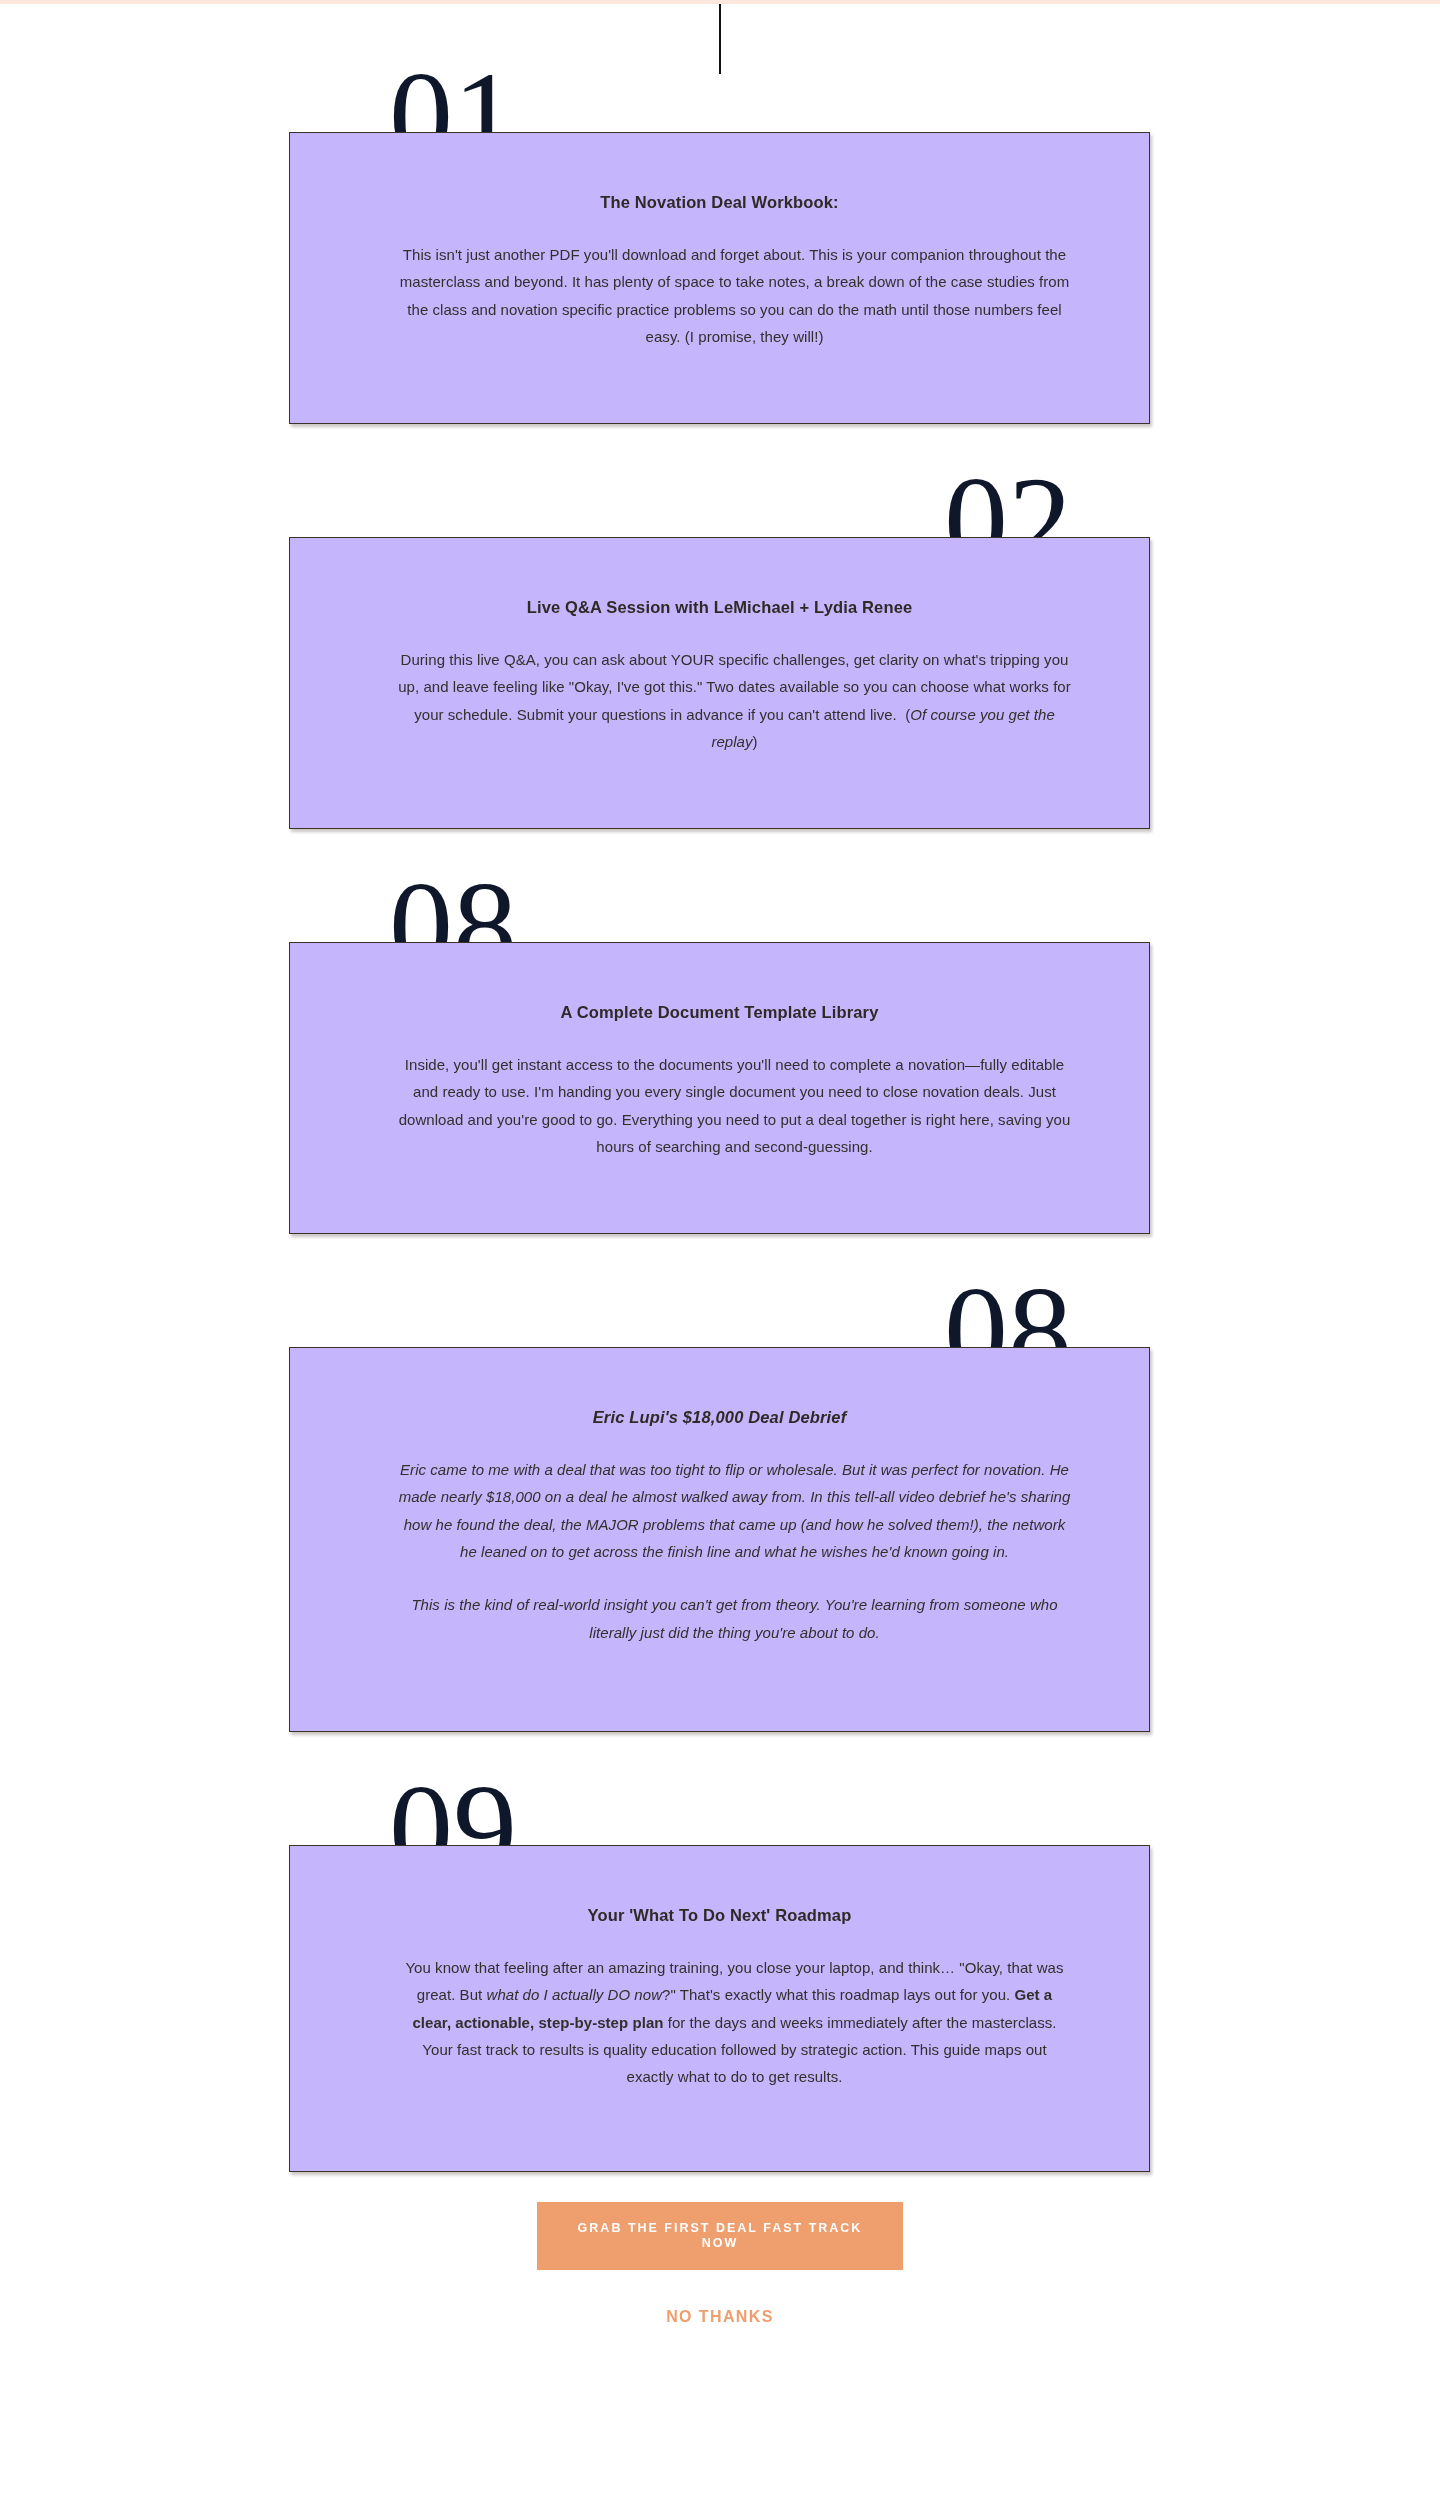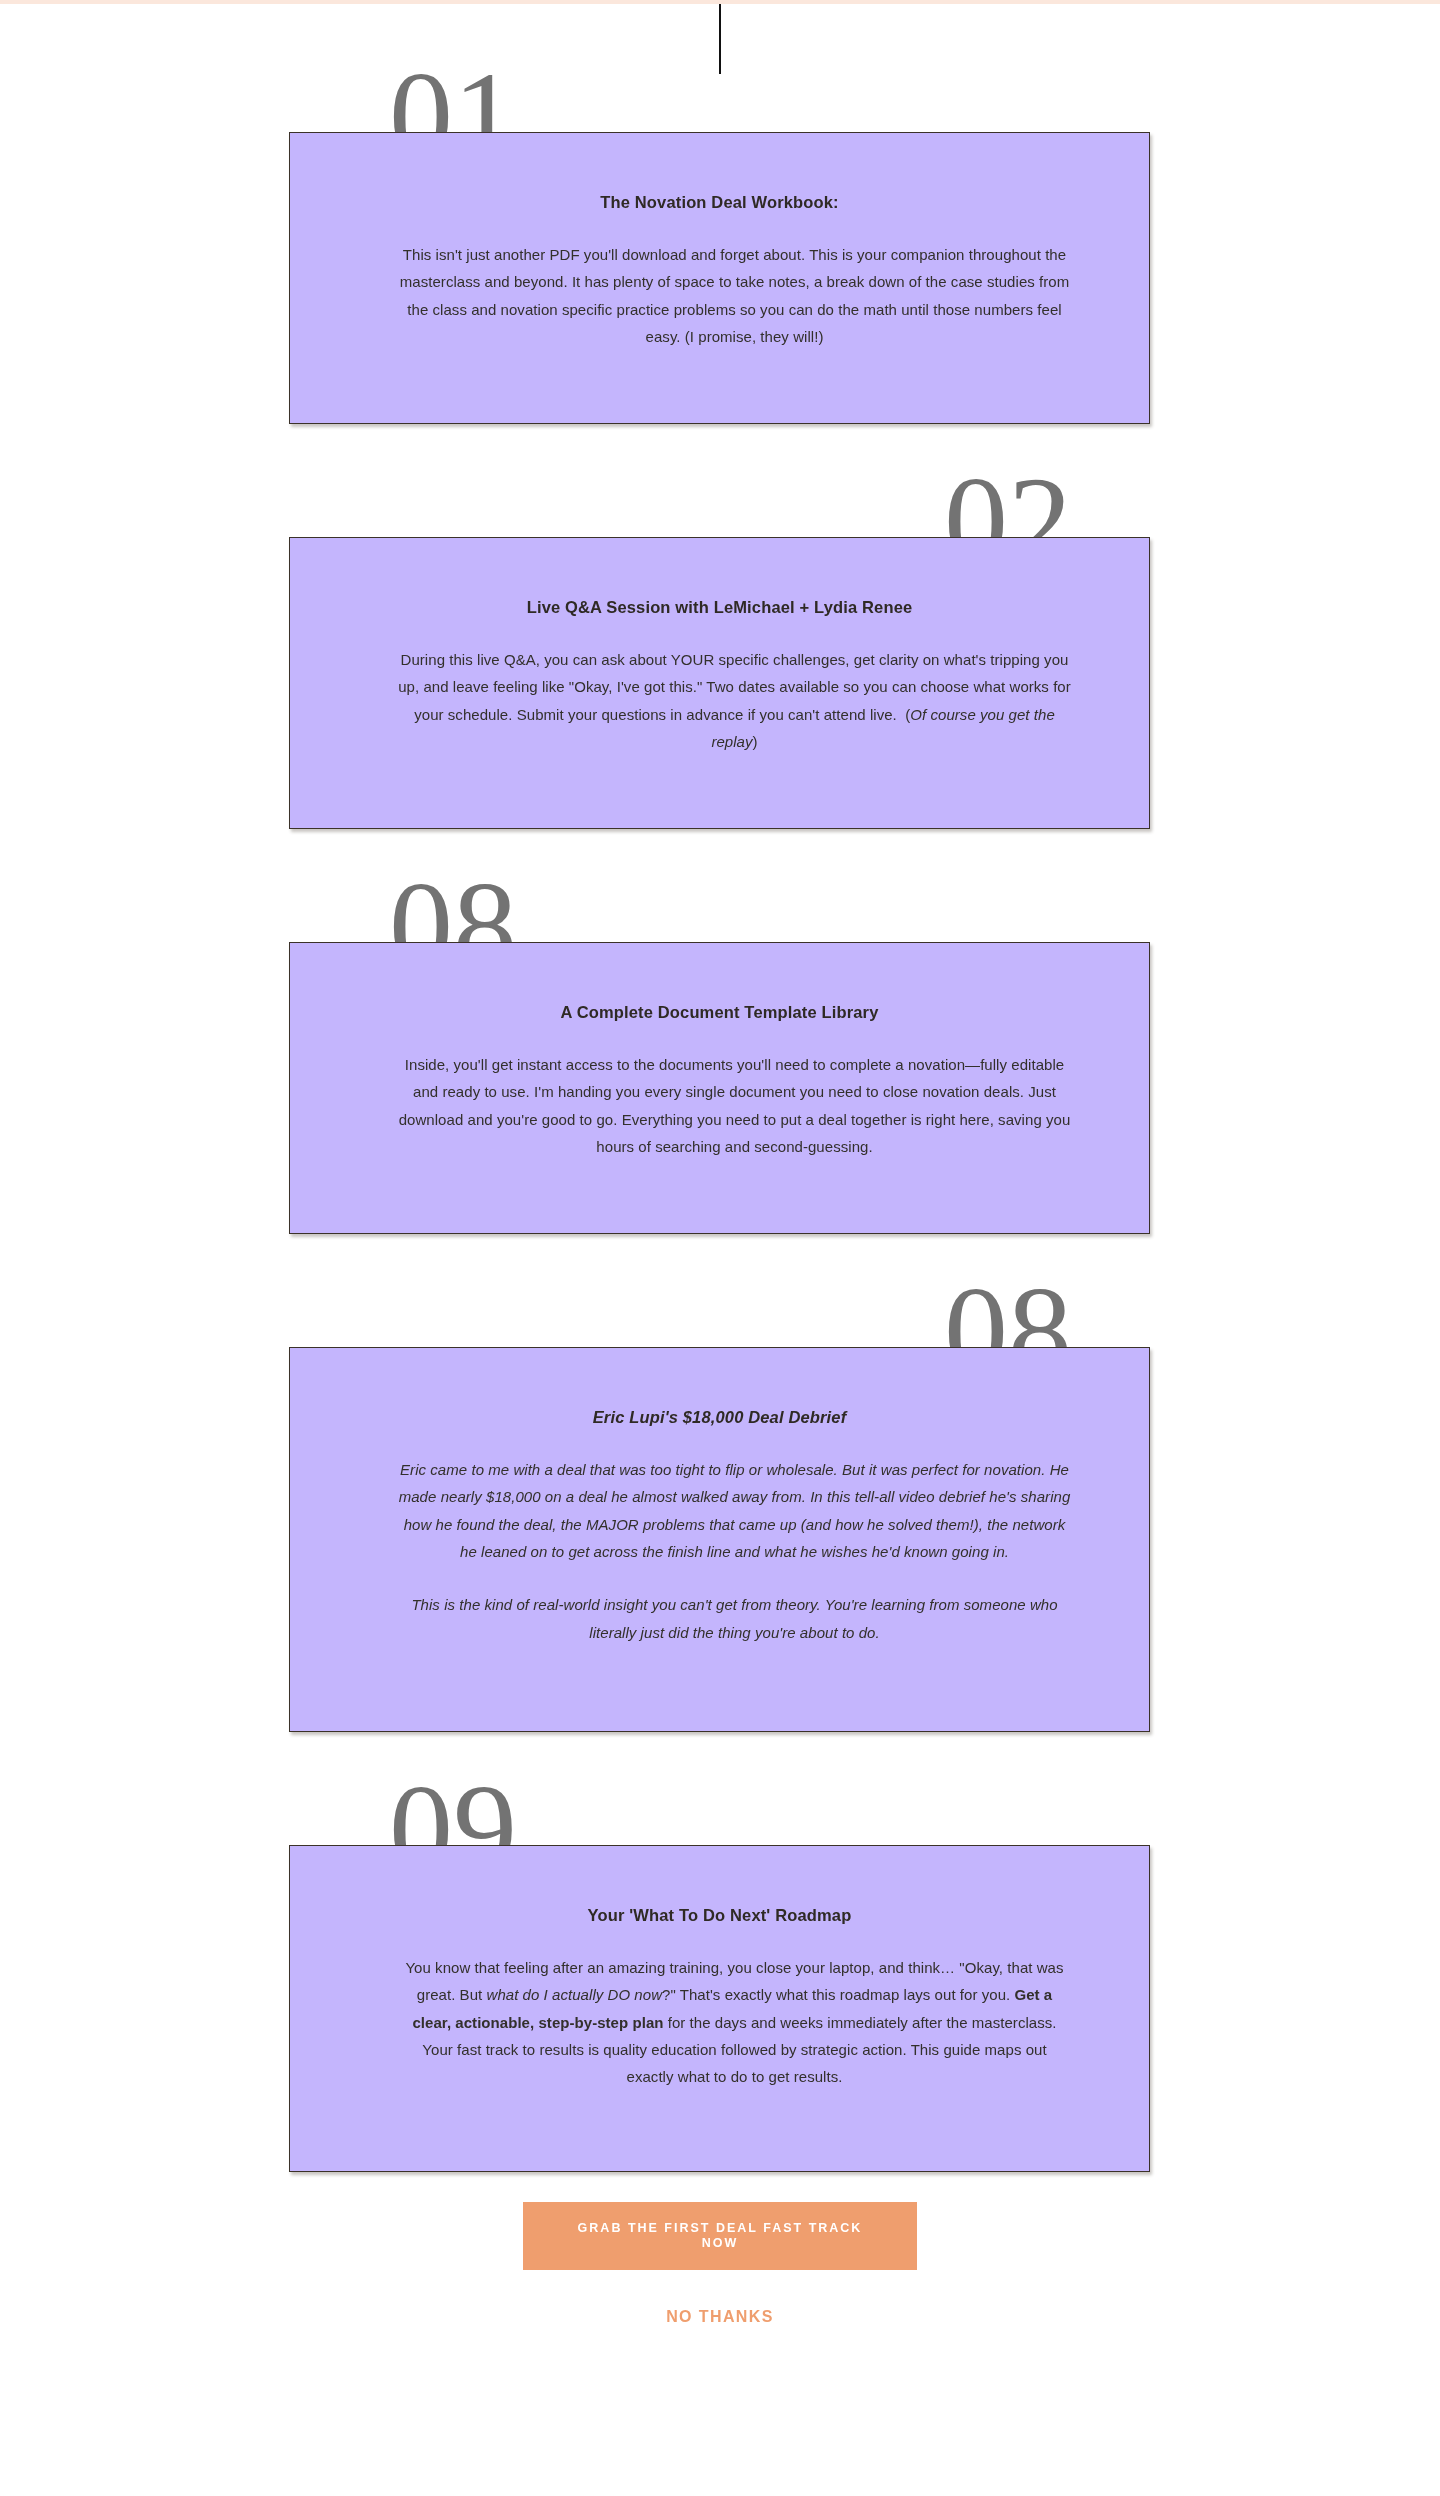--- a/index.html
+++ b/index.html
@@ -89,21 +89,21 @@
   .card-body i { font-style: italic; }
   .card-body b { font-weight: bold; }
 
   
   .numeral {
     position: absolute;
     font-family: "Liberation Serif", "DejaVu Serif", serif;
     font-size: 128px;
     line-height: 1;
     font-weight: 400;
-    color: #737373;
+    color: #0f172a;
     z-index: 1;
     pointer-events: none;
     user-select: none;
   }
   .numeral.left  { left: 100px; top: -80px; }
   .numeral.right { right: 78px;  top: -80px; }
 
   
   .c1 .card { min-height: 292px; }
   .c2 .card { min-height: 292px; }
@@ -124,21 +124,21 @@
     display: inline-block;
     background: #ef9e6e;
     color: #ffffff;
     border: none;
     font-family: "Liberation Sans", sans-serif;
     font-size: 12.5px;
     font-weight: bold;
     letter-spacing: 2.0px;
     text-transform: uppercase;
     padding: 19px 40px;
-    width: 394px;
+    width: 366px;
     cursor: pointer;
     line-height: 1.2;
   }
 
   .no-thanks {
     display: block;
     margin-top: 38px;
     color: #ef9e6e;
     font-size: 16px;
     font-weight: bold;

